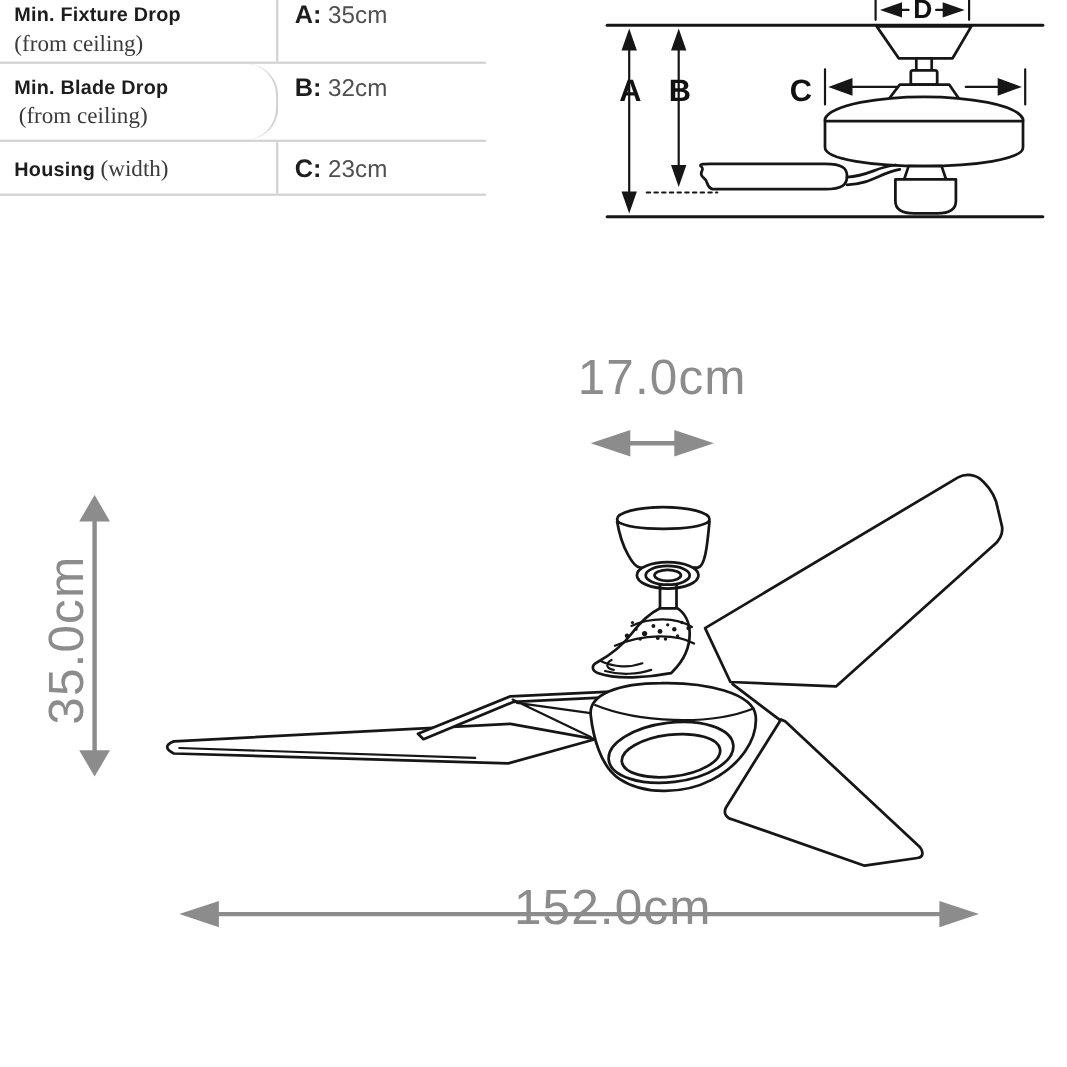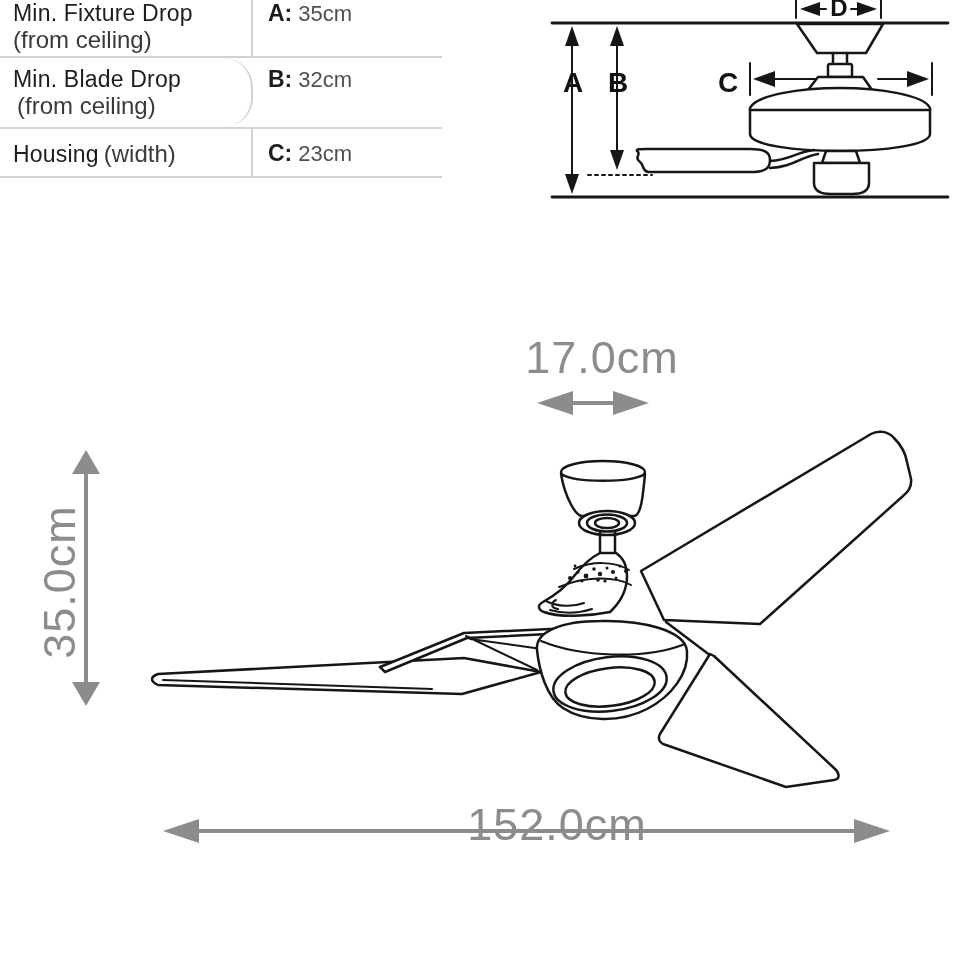--- a/index.html
+++ b/index.html
@@ -11,42 +11,42 @@
   #spec-table{position:absolute;left:0;top:0;width:442px;}
   .trow{display:flex;border-bottom:2px solid #d2d2d2;}
   .trow.last{border-bottom:none;}
   .tcell-label{width:253px;box-sizing:border-box;border-right:2px solid #d2d2d2;padding-left:13px;}
   .tcell-value{flex:1;padding-left:15px;}
   .pt0 .tcell-label,.pt0 .tcell-value{padding-top:0px;}
   .pt8 .tcell-label,.pt8 .tcell-value{padding-top:8px;border-radius:29px;}
   .pt11 .tcell-label,.pt11 .tcell-value{padding-top:11px;}
   .pt9 .tcell-label,.pt9 .tcell-value{padding-top:9px;}
   .h56{height:56px;} .h69{height:69px;} .h47{height:47px;} .h74{height:74px;}
-  .lbl{font-weight:normal;font-size:23px;line-height:26px;color:#1d1d1d;letter-spacing:.2px;}
-  .note{font-size:24px;line-height:27px;color:#3a3a3a;}
+  .lbl{font-weight:bold;font-size:18px;line-height:26px;color:#1d1d1d;letter-spacing:.2px;}
+  .note{font-size:21px;line-height:27px;color:#3a3a3a;font-family:Liberation Serif, serif;}
   .note.inline{display:inline;margin-left:5px;}
   .note.block{display:block;}
   .vkey{font-weight:bold;font-size:23px;line-height:26px;color:#1d1d1d;}
   .vval{font-size:22px;color:#4f4f4f;margin-left:6px;}
   
   #side-diagram{position:absolute;left:540px;top:0;width:430px;height:215px;}
   #fan-layer{position:absolute;left:0;top:0;width:970px;height:970px;pointer-events:none;}
   .ink{stroke:#161616;fill:none;stroke-width:2.5;stroke-linecap:round;stroke-linejoin:round;}
   .inkf{stroke:#161616;fill:#ffffff;stroke-width:2.5;stroke-linecap:round;stroke-linejoin:round;}
   .inkthin{stroke:#161616;fill:none;stroke-width:2;stroke-linecap:round;}
   .fill{fill:#161616;stroke:none;}
   .dlab{font-family:"Liberation Sans",sans-serif;font-weight:bold;fill:#111;}
   .gray{stroke:#8c8c8c;stroke-width:4;fill:none;}
   .grayhead{fill:#8c8c8c;stroke:none;}
   
   .dimtext{
     position:absolute;color:#8c8c8c;font-size:45px;line-height:52px;
     text-align:center;letter-spacing:1px;white-space:nowrap;
   }
-  #dim17{left:502px;top:332px;width:200px;}
+  #dim17{left:502px;top:317px;width:200px;}
   #dim35{left:-40px;top:556px;width:200px;height:52px;transform:rotate(-90deg);}
   #dim152{left:456px;top:799px;width:202px;}
 </style>
 </head>
 <body>
 
 <div id="stage">
 
   <div id="spec-table">
 

